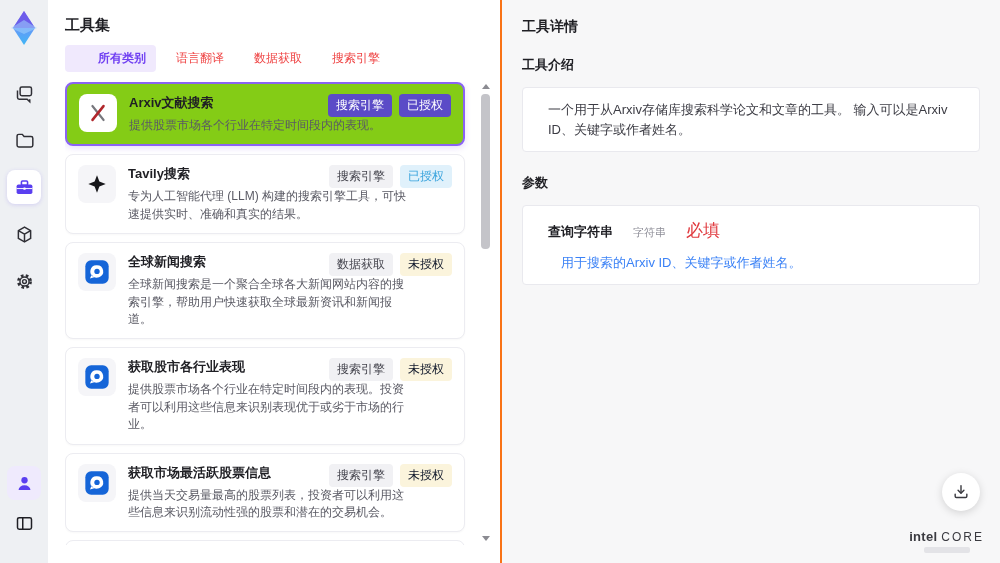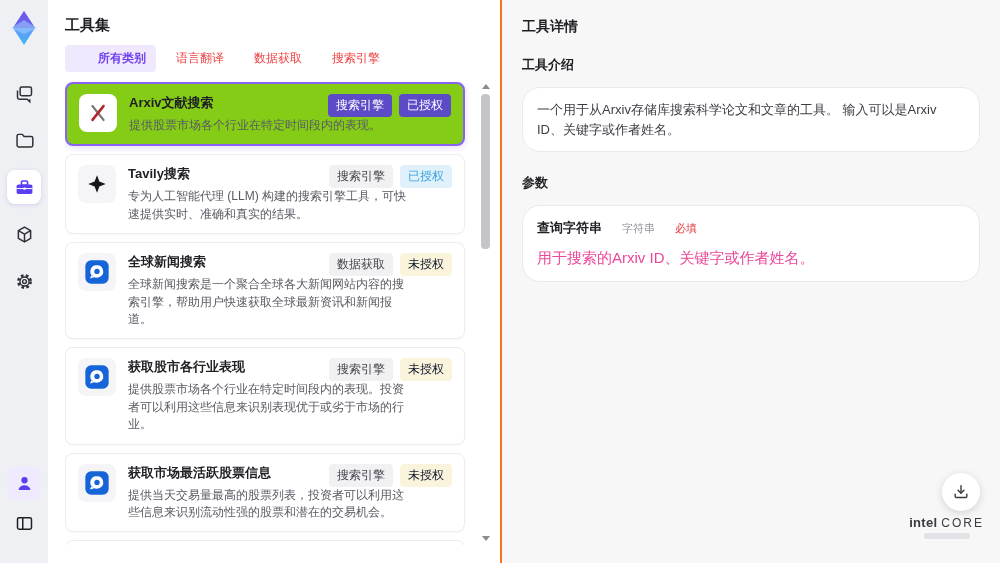--- a/index.html
+++ b/index.html
@@ -74,38 +74,38 @@
   .scroll-thumb { position:absolute; top:12px; left:0; width:9px; height:155px; background:#c4c4c9; border-radius:4px; cursor:pointer; }
 
   
   .detail-panel {
     flex:1; background:#f7f7f8; height:100%; border-left:2px solid #f97316;
     padding:18px 20px 0 20px;
   }
   .detail-title { font-size:14px; font-weight:bold; margin-bottom:20px; }
   .section-title { font-size:13px; font-weight:bold; margin-bottom:13px; }
   .detail-box {
-    background:#ffffff; border:1px solid #e9e9ee; border-radius:18px;
-    padding:12px 14px; margin-bottom:22px; font-size:13px; color:#3c3c44;
+    background:#ffffff; border:1px solid #e9e9ee; border-radius:4px;
+    padding:12px 25px; margin-bottom:22px; font-size:13px; color:#3c3c44;
     line-height:1.5;
   }
   .param-head { display:flex; align-items:baseline; gap:20px; margin-bottom:9px; }
   .param-name { font-size:13px; font-weight:bold; color:#1f1f24; }
   .param-type { font-size:11px; color:#8d8d97; }
-  .param-required { font-size:11px; color:#e0393e; }
-  .param-desc { font-size:15px; color:#ec4899; }
+  .param-required { font-size:17px; color:#e0393e; }
+  .param-desc { font-size:13px; color:#3b82f6;margin-left:13px; }
 
   
   .fab {
     position:absolute; right:20px; bottom:52px; width:38px; height:38px;
     border-radius:50%; background:#ffffff; box-shadow:0 2px 8px rgba(0,0,0,.15);
     display:flex; align-items:center; justify-content:center; cursor:pointer;
   }
   .intel {
-    position:absolute; right:16px; bottom:24px; text-align:center; color:#3a3a40;
+    position:absolute; right:16px; bottom:10px; text-align:center; color:#3a3a40;
   }
   .intel .row { font-size:13px; letter-spacing:.3px; }
   .intel .intel-word { font-weight:bold; text-transform:lowercase; }
   .intel .core-word { font-weight:300; letter-spacing:2px; font-size:12px; }
   .intel .sub { width:46px; height:6px; background:#e3e3e7; border-radius:2px; margin:3px auto 0; }
 </style>
 </head>
 <body>
 
 <div class="app">

